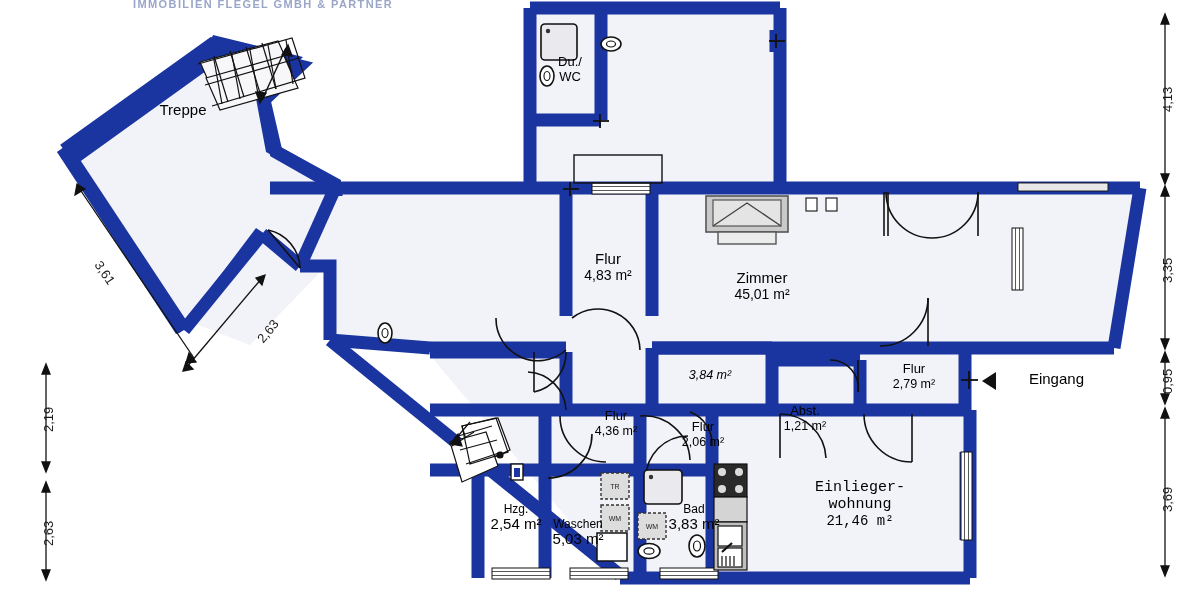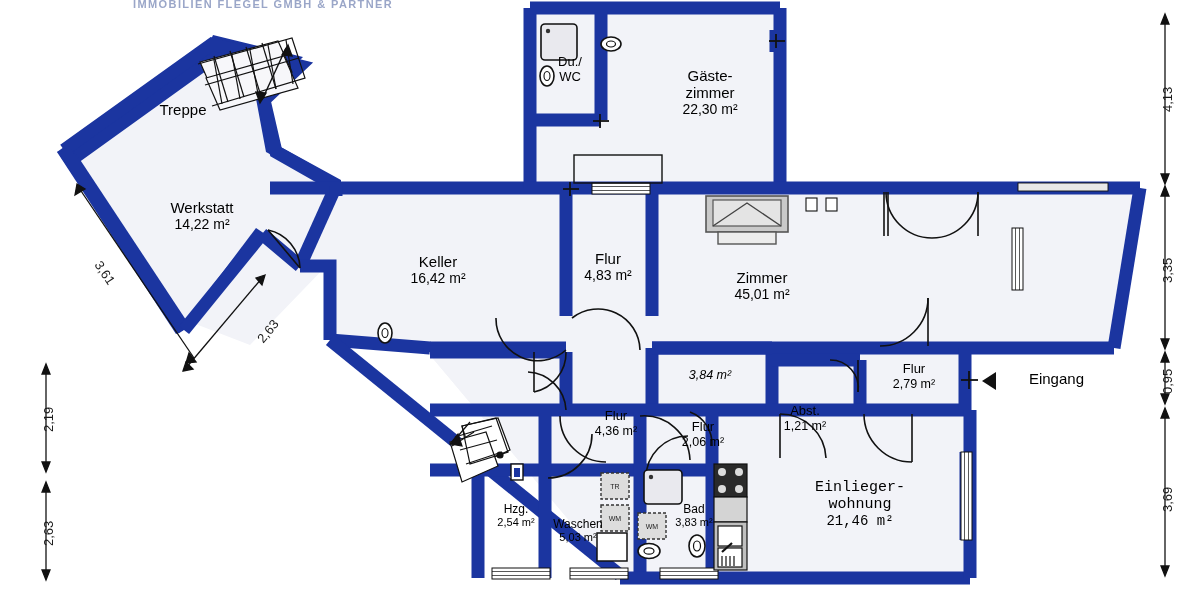--- a/index.html
+++ b/index.html
@@ -7,21 +7,21 @@
        font-family:"Liberation Sans","DejaVu Sans",sans-serif;}
   #stage{position:relative;width:1200px;height:600px;background:#fff;}
   svg#plan{position:absolute;left:0;top:0;width:1200px;height:600px;display:block;}
   .lbl{position:absolute;text-align:center;color:#000;line-height:1.12;
        white-space:nowrap;pointer-events:none;}
   .lbl .nm{font-size:15px;}
   .lbl .ar{font-size:14px;}
   .lbl.sm .nm{font-size:13px;}
   .lbl.sm .ar{font-size:12.5px;}
   .lbl.xs .nm{font-size:12px;}
-  .lbl.xs .ar{font-size:11px;}
+  .lbl.xs .ar{font-size:15px;}
   .dim{position:absolute;font-size:13px;color:#1a1a1a;white-space:nowrap;}
   .dimv{transform:rotate(-90deg);transform-origin:left top;}
   .wmtag{font-size:7px;fill:#222;}
   .hdr{position:absolute;left:133px;top:-2px;font-size:11px;letter-spacing:1.4px;
        color:#9aa6c8;font-weight:bold;white-space:nowrap;}
 </style>
 </head>
 <body>
 
 <div id="stage">
@@ -332,40 +332,27 @@
 
     <g>
       <polygon points="996,372 996,390 982,381" fill="#111"></polygon>
     </g>
   </svg>
 
   <div class="lbl" style="left:148px;top:102px;width:70px;">
     <div class="nm">Treppe</div>
   </div>
 
-  <div class="lbl" style="left:142px;top:200px;width:120px;">
-    <div class="nm">Werkstatt</div>
-    <div class="ar">14,22 m²</div>
-  </div>
 
   <div class="lbl sm" style="left:539px;top:55px;width:62px;">
     <div class="nm">Du./</div>
     <div class="nm">WC</div>
   </div>
 
-  <div class="lbl" style="left:650px;top:68px;width:120px;">
-    <div class="nm">Gäste-</div>
-    <div class="nm">zimmer</div>
-    <div class="ar">22,30 m²</div>
-  </div>
-
-  <div class="lbl" style="left:382px;top:254px;width:112px;">
-    <div class="nm">Keller</div>
-    <div class="ar">16,42 m²</div>
-  </div>
+
 
   <div class="lbl" style="left:562px;top:251px;width:92px;">
     <div class="nm">Flur</div>
     <div class="ar">4,83 m²</div>
   </div>
 
   <div class="lbl" style="left:702px;top:270px;width:120px;">
     <div class="nm">Zimmer</div>
     <div class="ar">45,01 m²</div>
   </div>

